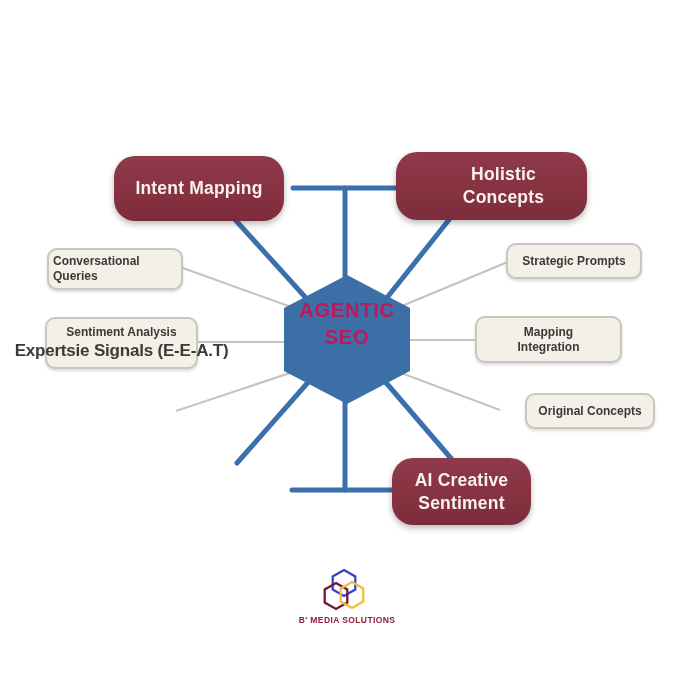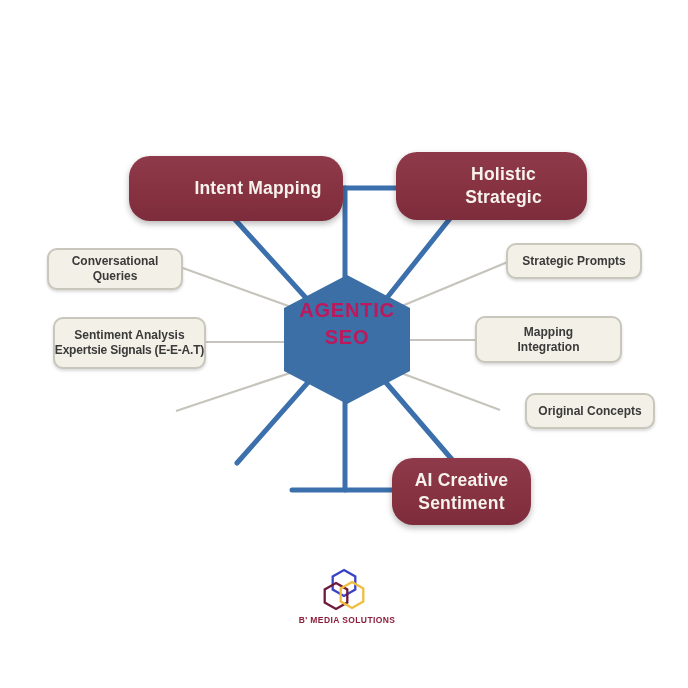--- a/index.html
+++ b/index.html
@@ -27,26 +27,25 @@
   .sub-node{
     position:absolute;
     background:#f2f0e7;
     border:2px solid #c9c6bc;
     border-radius:10px;
     color:#3a3a3a;
     font-weight:bold;
     font-size:12px;
     line-height:1.25;
     display:flex;flex-direction:column;align-items:center;justify-content:center;
-    text-align:center;
     box-shadow:0 2px 3px rgba(0,0,0,0.15);
     padding:2px 4px;
     box-sizing:border-box;
   }
-  .sub-node .small{font-size:12px;letter-spacing:-0.2px;white-space:nowrap;}
+  .sub-node .small{font-size:17px;letter-spacing:-0.2px;white-space:nowrap;}
   #hex-label{
     position:absolute;left:287px;top:292px;width:120px;height:64px;
     display:flex;flex-direction:column;align-items:center;justify-content:center;
     color:#be185d;font-weight:800;font-size:20px;line-height:1.35;letter-spacing:0.8px;
     text-align:center;
   }
   #brand-logo{position:absolute;left:314px;top:566px;width:66px;height:48px;}
   #brand-name{
     position:absolute;left:297px;top:615px;width:100px;
     text-align:center;
@@ -83,40 +82,40 @@
     </g>
 
     <polygon points="347,275 410,308 410,371 347,404 284,371 284,308" fill="#3c6fa6"></polygon>
   </svg>
 
   <div id="hex-label">
     <span>AGENTIC</span>
     <span>SEO</span>
   </div>
 
-  <div class="main-node" style="left:129px;top:156px;width:170px;height:65px;padding-left:44px;">
+  <div class="main-node" style="left:114px;top:156px;width:170px;height:65px;">
     <span>Intent Mapping</span>
   </div>
 
   <div class="main-node" style="left:396px;top:152px;width:167px;height:68px;padding-left:24px;">
     <span>Holistic</span>
-    <span>Strategic</span>
+    <span>Concepts</span>
   </div>
 
 
   <div class="main-node" style="left:392px;top:458px;width:139px;height:67px;">
     <span>AI Creative</span>
     <span>Sentiment</span>
   </div>
 
   <div class="sub-node" style="left:47px;top:248px;width:136px;height:42px;">
     <span>Conversational Queries</span>
   </div>
 
-  <div class="sub-node" style="left:45px;top:317px;width:153px;height:52px;margin-left:8px;">
+  <div class="sub-node" style="left:45px;top:317px;width:153px;height:52px;">
     <span>Sentiment Analysis</span>
     <span class="small">Expertsie Signals (E-E-A.T)</span>
   </div>
 
 
   <div class="sub-node" style="left:506px;top:243px;width:136px;height:36px;">
     <span>Strategic Prompts</span>
   </div>
 
   <div class="sub-node" style="left:475px;top:316px;width:147px;height:47px;">

